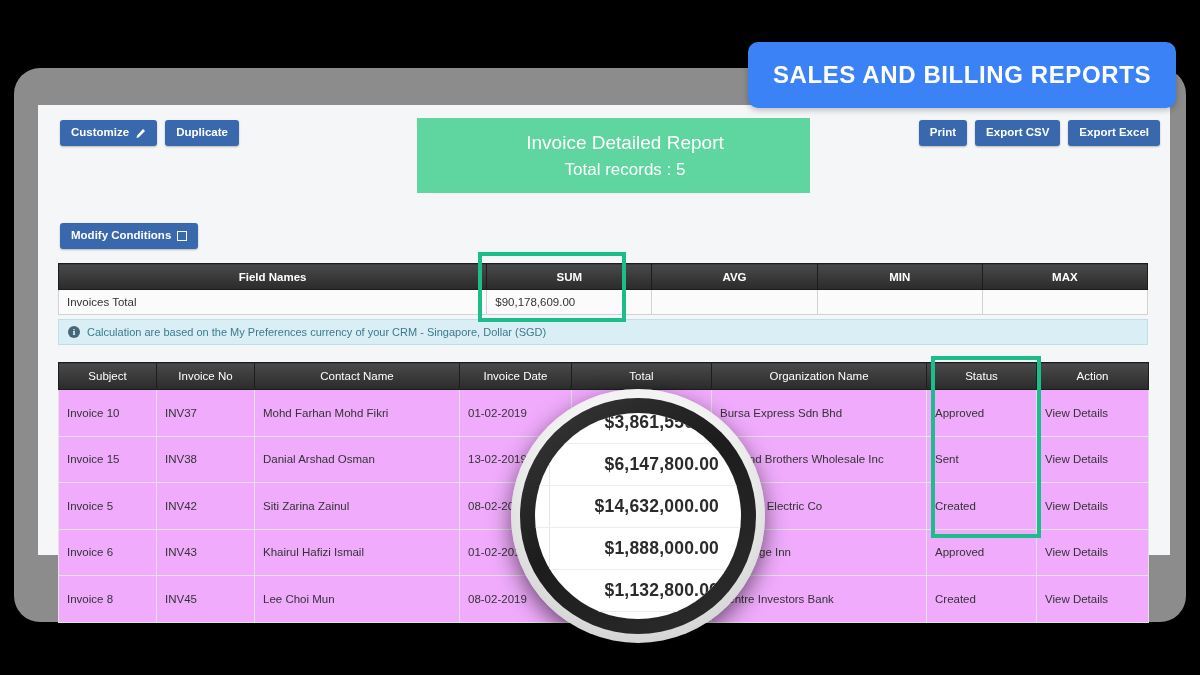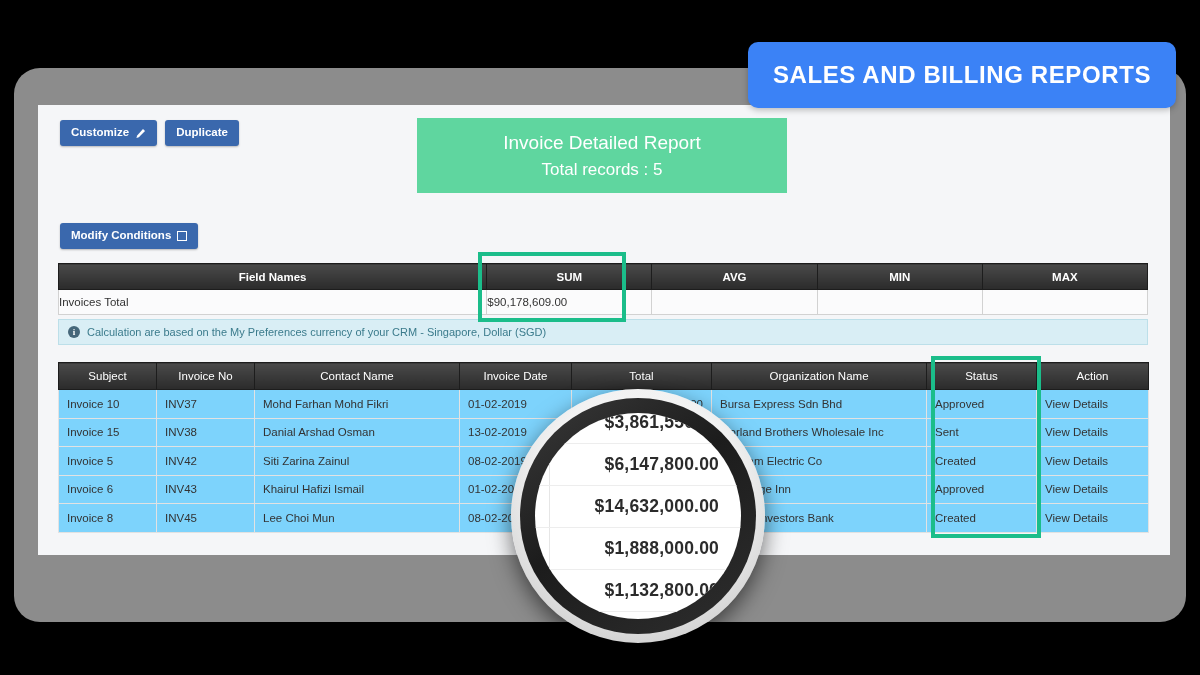--- a/index.html
+++ b/index.html
@@ -40,42 +40,42 @@
     font-family:"Liberation Sans",sans-serif;line-height:1;
   }
   .toolbar-left{position:absolute;left:60px;top:120px;display:flex;gap:8px;}
   .toolbar-right{position:absolute;right:40px;top:120px;display:flex;gap:8px;}
   .pencil{display:inline-block;width:11px;height:11px;position:relative;top:1px;}
 
   
   .title-card{
     position:absolute;left:417px;top:118px;width:370px;height:75px;
     background:#5fd69f;display:flex;flex-direction:column;
-    align-items:center;justify-content:center;gap:6px;
+    align-items:center;justify-content:center;gap:6px;padding-left:23px;
   }
   .title-card .t1{color:#fff;font-size:19px;}
   .title-card .t2{color:#fff;font-size:17px;}
 
   
   .modify{position:absolute;left:60px;top:223px;}
   .sq{display:inline-block;width:8px;height:8px;border:1.5px solid #fff;position:relative;top:0px;}
 
   
   table{border-collapse:collapse;font-size:11.5px;color:#333;}
   .summary{
     position:absolute;left:58px;top:263px;width:1090px;
     table-layout:fixed;background:#fff;
   }
   .summary th,.summary td{border:1px solid #d2d2d2;margin-top:10px;}
   .summary th{
     background:linear-gradient(to bottom,#4a4a4a 0%,#3a3a3a 50%,#2b2b2b 100%);
     color:#fff;font-size:11.5px;font-weight:bold;height:23px;text-align:center;
     border:1px solid #1d1d1d;
   }
-  .summary td{height:24px;padding:0 0;background:#fbfbfc;font-size:11.5px;}
+  .summary td{height:24px;padding:0 8px;background:#fbfbfc;font-size:11.5px;}
 
   .infobar{
     position:absolute;left:58px;top:319px;width:1090px;height:26px;
     background:#d9eef5;border:1px solid #bcdfe9;
     display:flex;align-items:center;gap:7px;padding:0 9px;box-sizing:border-box;
     color:#3b7b8c;font-size:11px;
   }
   .i-icon{
     width:12px;height:12px;border-radius:50%;background:#46677a;color:#fff;
     font-size:9px;font-weight:bold;display:flex;align-items:center;justify-content:center;
@@ -85,22 +85,22 @@
   .datatable{
     position:absolute;left:58px;top:362px;width:1090px;
     table-layout:fixed;background:#fff;
   }
   .datatable th{
     background:linear-gradient(to bottom,#4a4a4a 0%,#3a3a3a 50%,#2b2b2b 100%);
     color:#fff;font-size:11.5px;font-weight:normal;height:24px;text-align:center;
     border:1px solid #1d1d1d;
   }
   .datatable td{
-    border:1px solid #e2e2e2;height:27.5px;padding:0 8px;
-    font-size:11.5px;color:#333;background:#7dd3fc;white-space:nowrap;overflow:hidden;
+    border:1px solid #e2e2e2;height:27.5px;padding:9px 8px;
+    font-size:11.5px;color:#333;background:#f0abfc;white-space:nowrap;overflow:hidden;
   }
   .num{text-align:right;}
 
   
   .hl{position:absolute;border:4px solid #1bbd8a;box-sizing:border-box;}
   .hl-sum{left:478px;top:252px;width:148px;height:70px;}
   .hl-status{left:931px;top:356px;width:110px;height:182px;}
 
   
   .mag-wrap{position:absolute;left:511px;top:389px;width:254px;height:254px;}
@@ -152,20 +152,31 @@
         <svg viewBox="0 0 16 16" width="11" height="11" aria-hidden="true">
           <path d="M11.6 1.4 14.6 4.4 5.6 13.4 2 14.6 3.2 11z" fill="#ffffff"></path>
         </svg>
       </span>
     </button>
     <button class="btn">
       <span>Duplicate</span>
     </button>
   </div>
 
+  <div class="toolbar-right">
+    <button class="btn">
+      <span>Print</span>
+    </button>
+    <button class="btn">
+      <span>Export CSV</span>
+    </button>
+    <button class="btn">
+      <span>Export Excel</span>
+    </button>
+  </div>
 
   <div class="title-card">
     <div class="t1">Invoice Detailed Report</div>
     <div class="t2">Total records : 5</div>
   </div>
 
   <div class="modify">
     <button class="btn">
       <span>Modify Conditions</span>
       <span class="sq"></span>

